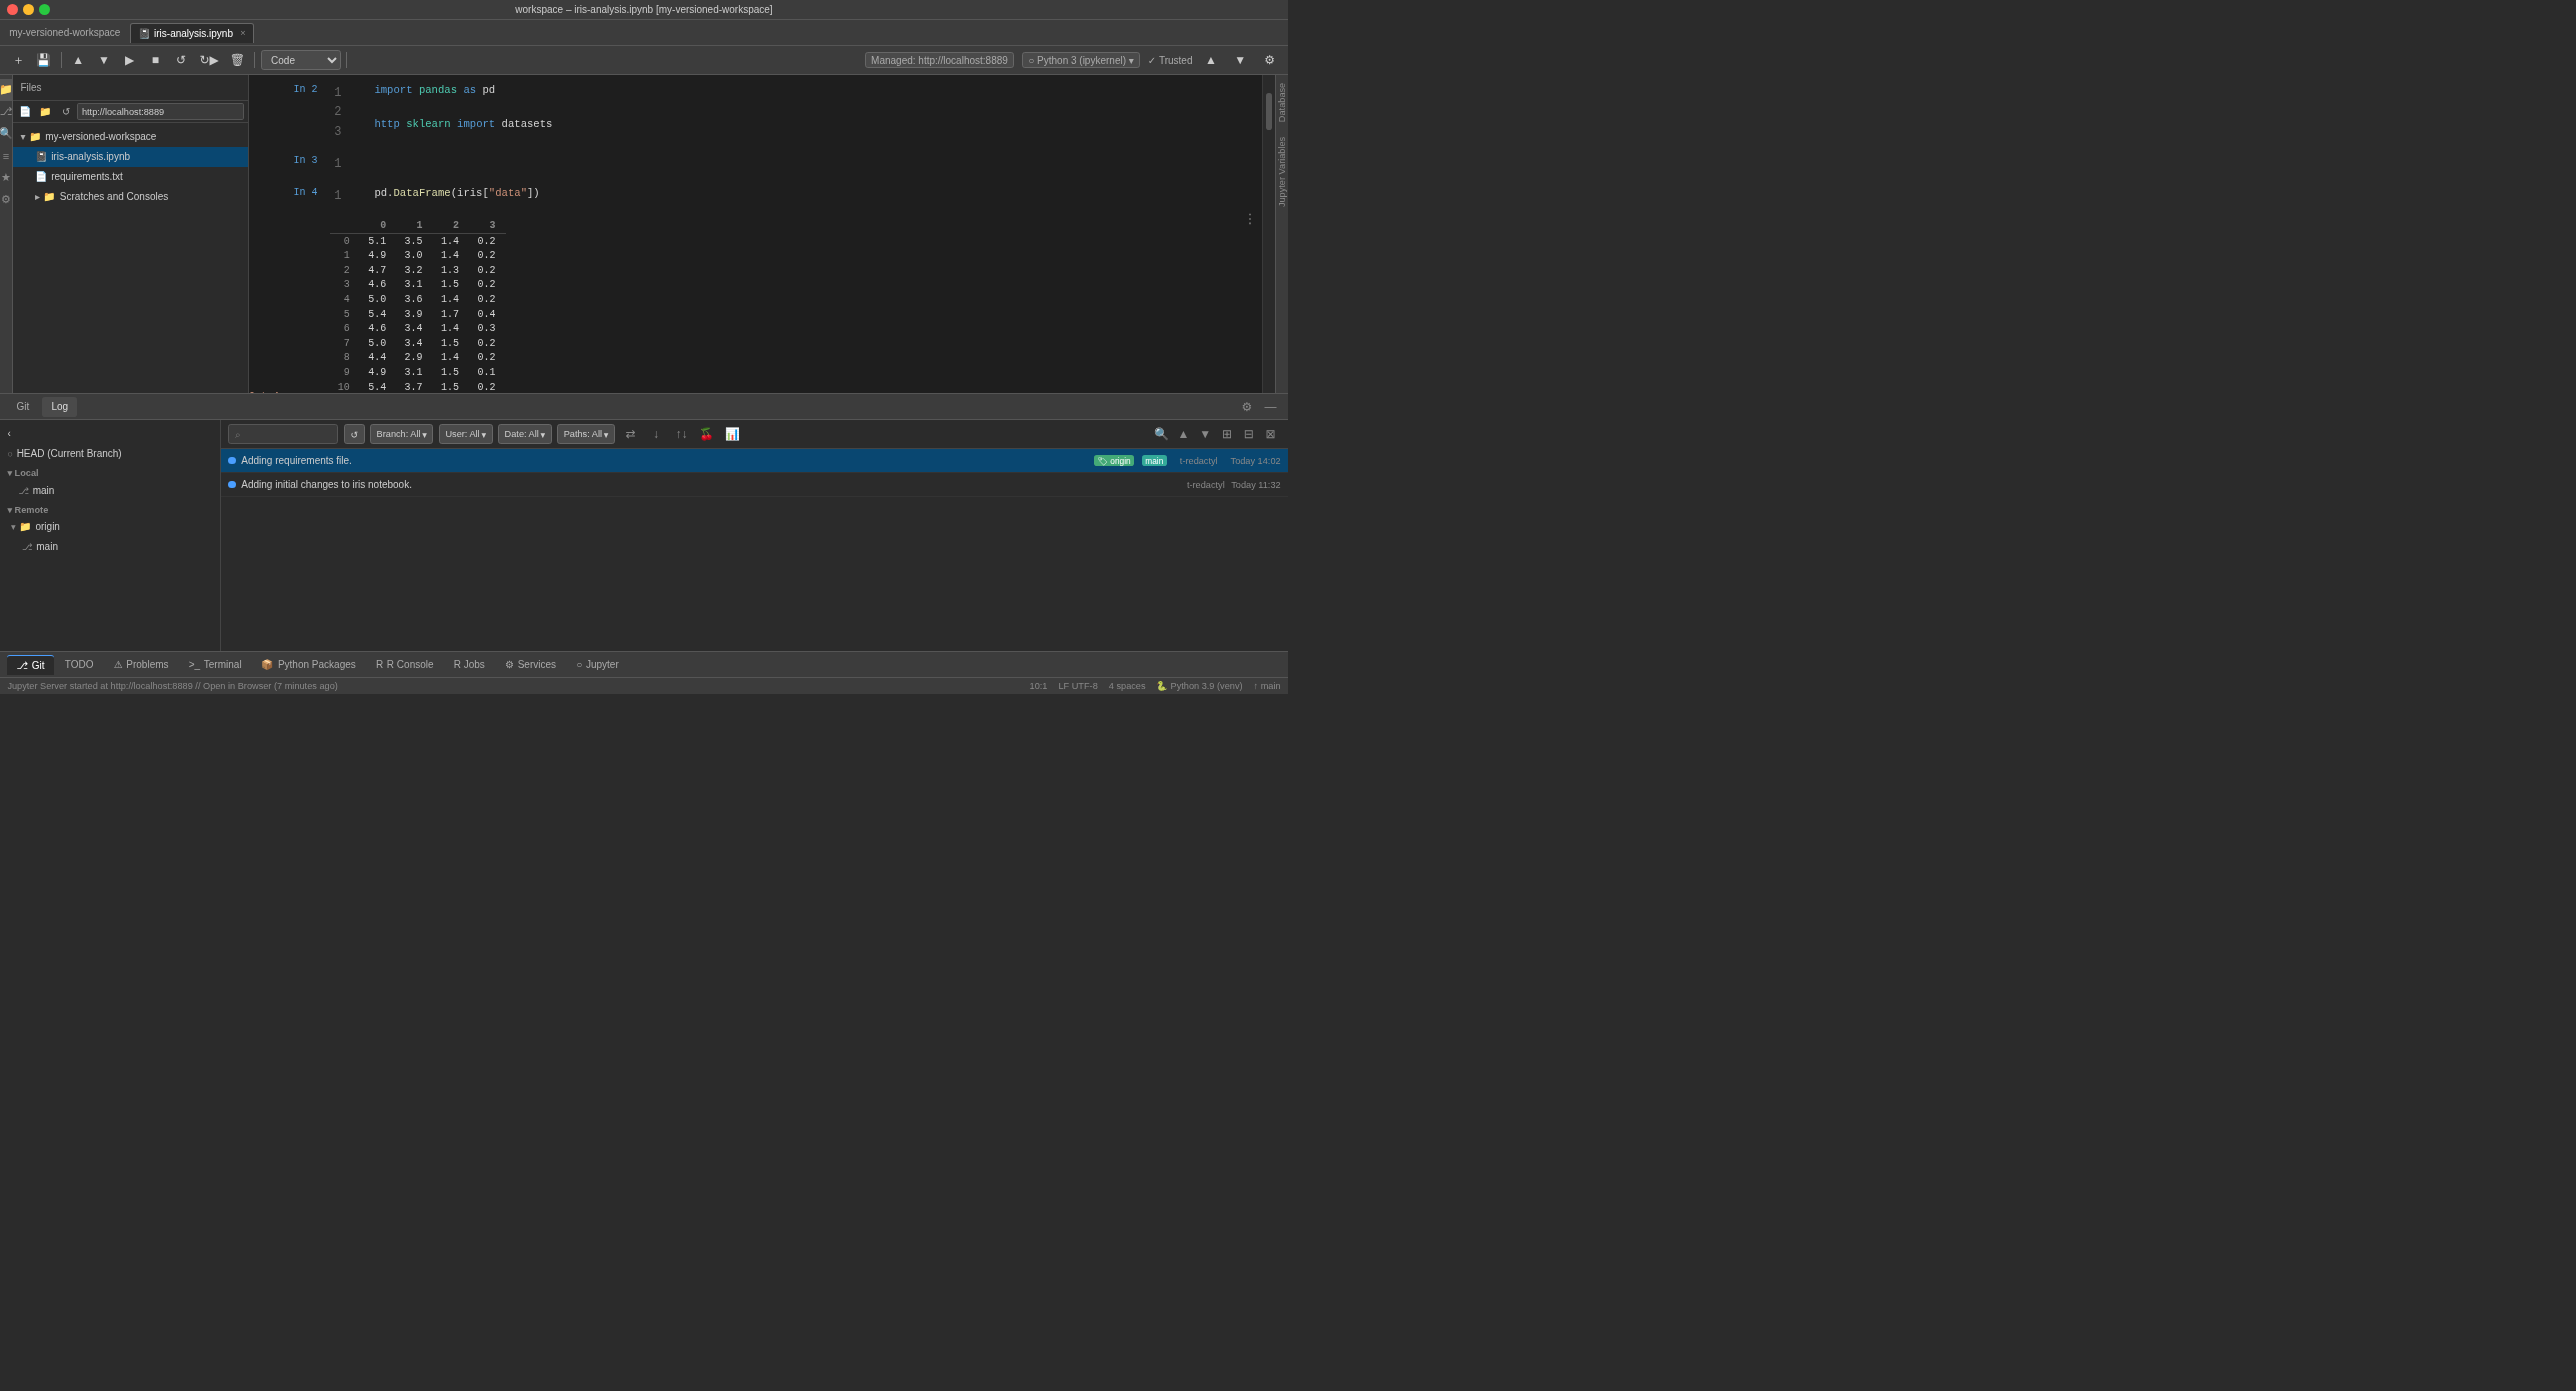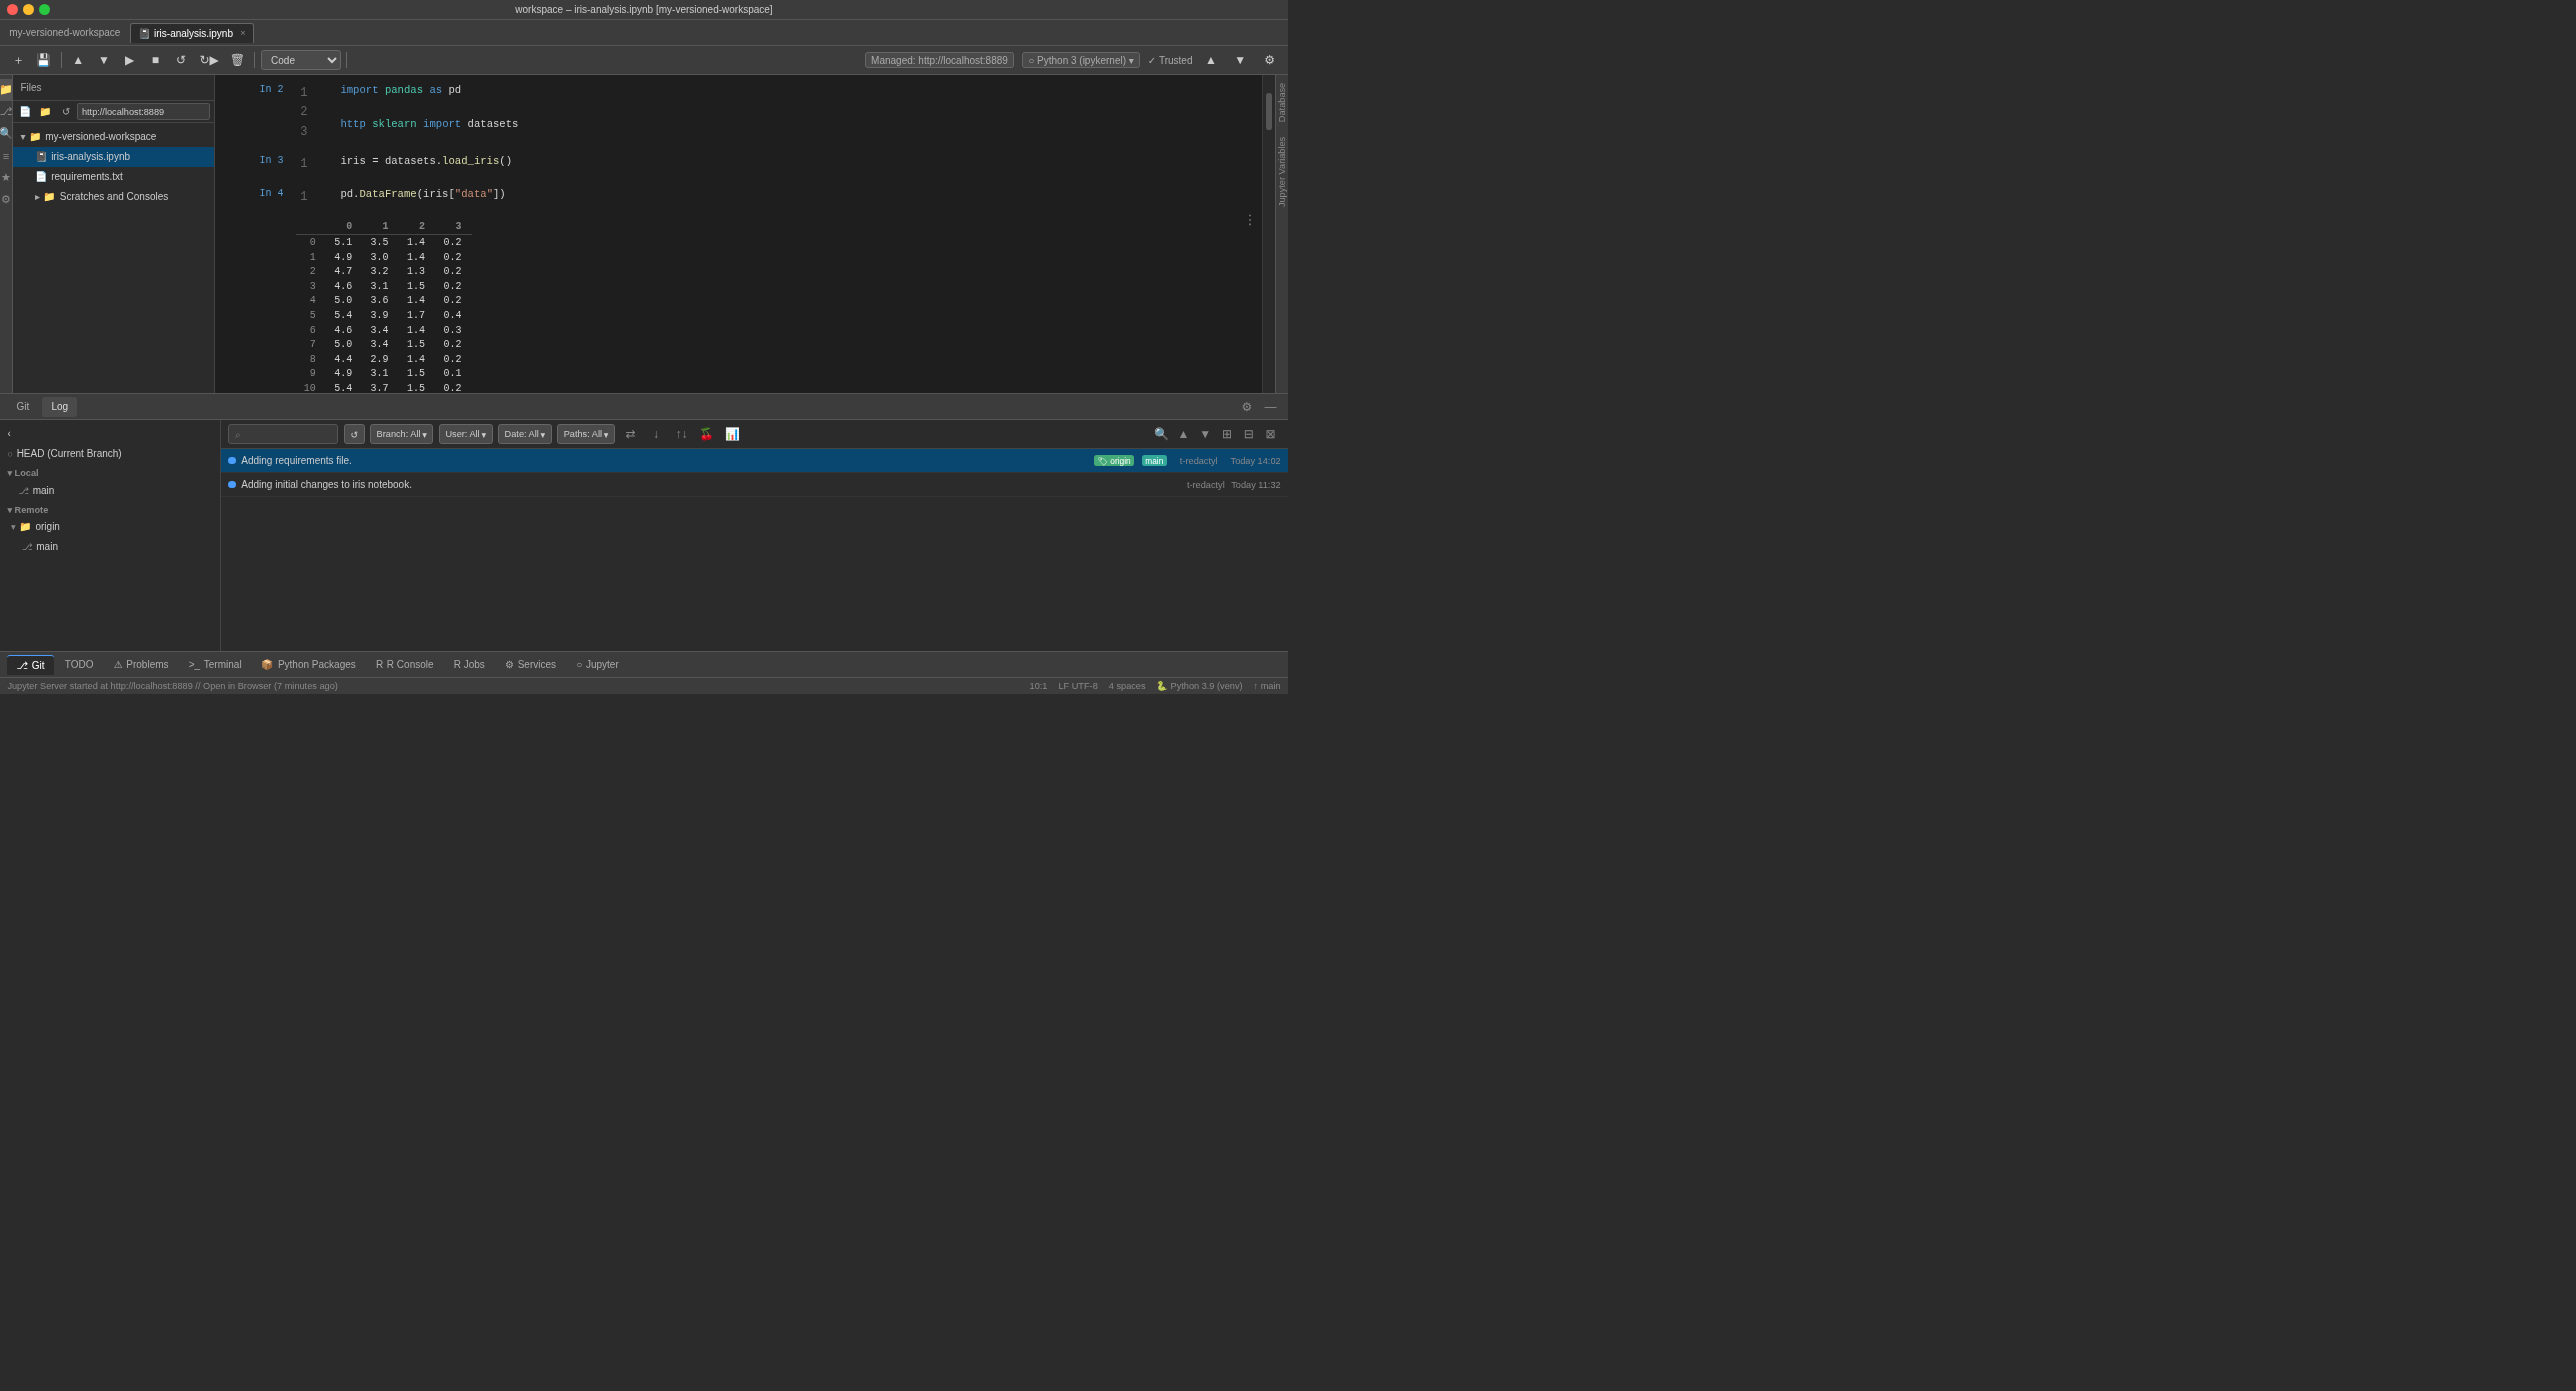--- a/index.html
+++ b/index.html
@@ -173,21 +173,21 @@
       justify-content: center;
       color: #888;
       cursor: pointer;
       border-radius: 2.8px;
       font-size: 11px;
     }
     .side-icon:hover, .side-icon.active { color: #ddd; background: #555; }
 
     
     #file-panel {
-      width: 202px;
+      width: 236px;
       background: #2b2b2b;
       border-right: 0.9px solid #444;
       display: flex;
       flex-direction: column;
       overflow: hidden;
     }
     #file-panel-header {
       height: 26px;
       display: flex;
       align-items: center;
@@ -688,23 +688,20 @@
       <div class="cell-content">
         <div class="code-area"><span class="kw">import</span> <span class="mod">pandas</span> <span class="kw">as</span> pd
 
 <span class="kw">http</span> <span class="mod">sklearn</span> <span class="kw">import</span> datasets</div>
       </div>
     </div>
 
     <div class="cell">
       <div class="cell-prompt in">In 3</div>
       <div class="cell-line-numbers">1</div>
-      <div class="cell-content">
-        <div class="code-area">iris = datasets.<span class="fn">load_iris</span>()</div>
-      </div>
     </div>
 
     <div class="cell">
       <div class="cell-prompt in">In 4</div>
       <div class="cell-line-numbers">1</div>
       <div class="cell-content">
         <div class="code-area">pd.<span class="fn">DataFrame</span>(iris[<span class="str">"data"</span>])</div>
       </div>
     </div>
 

